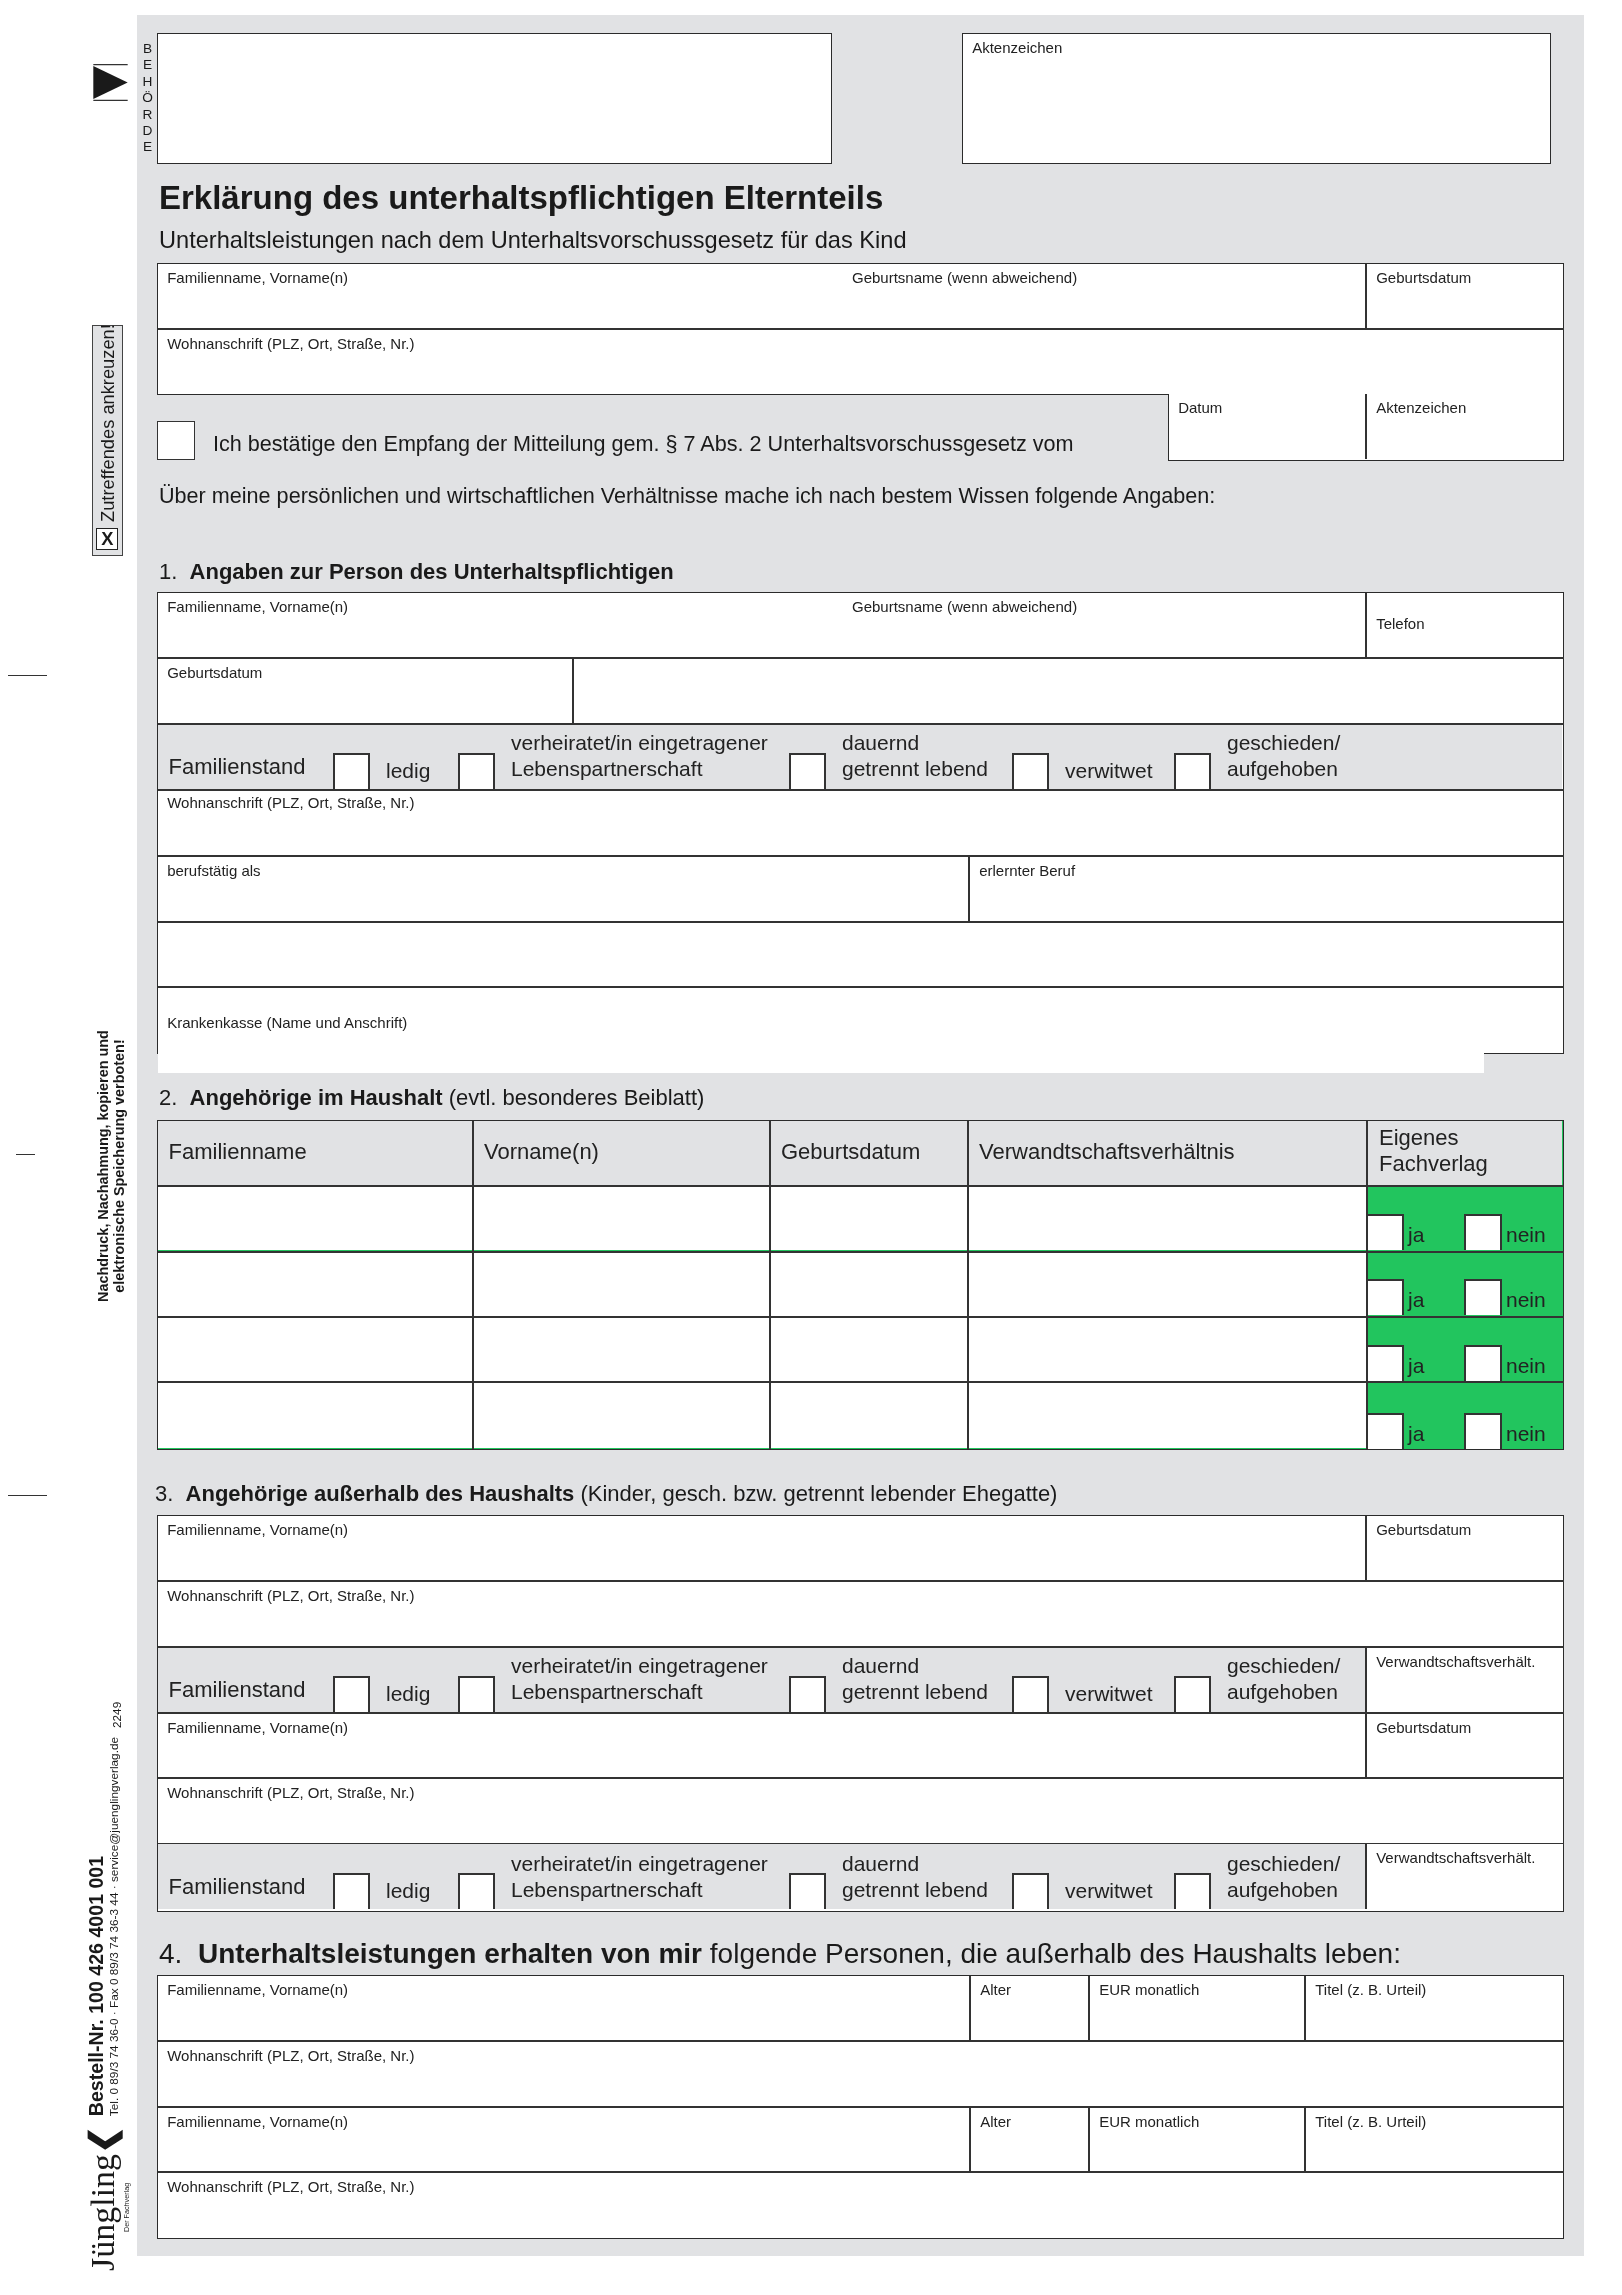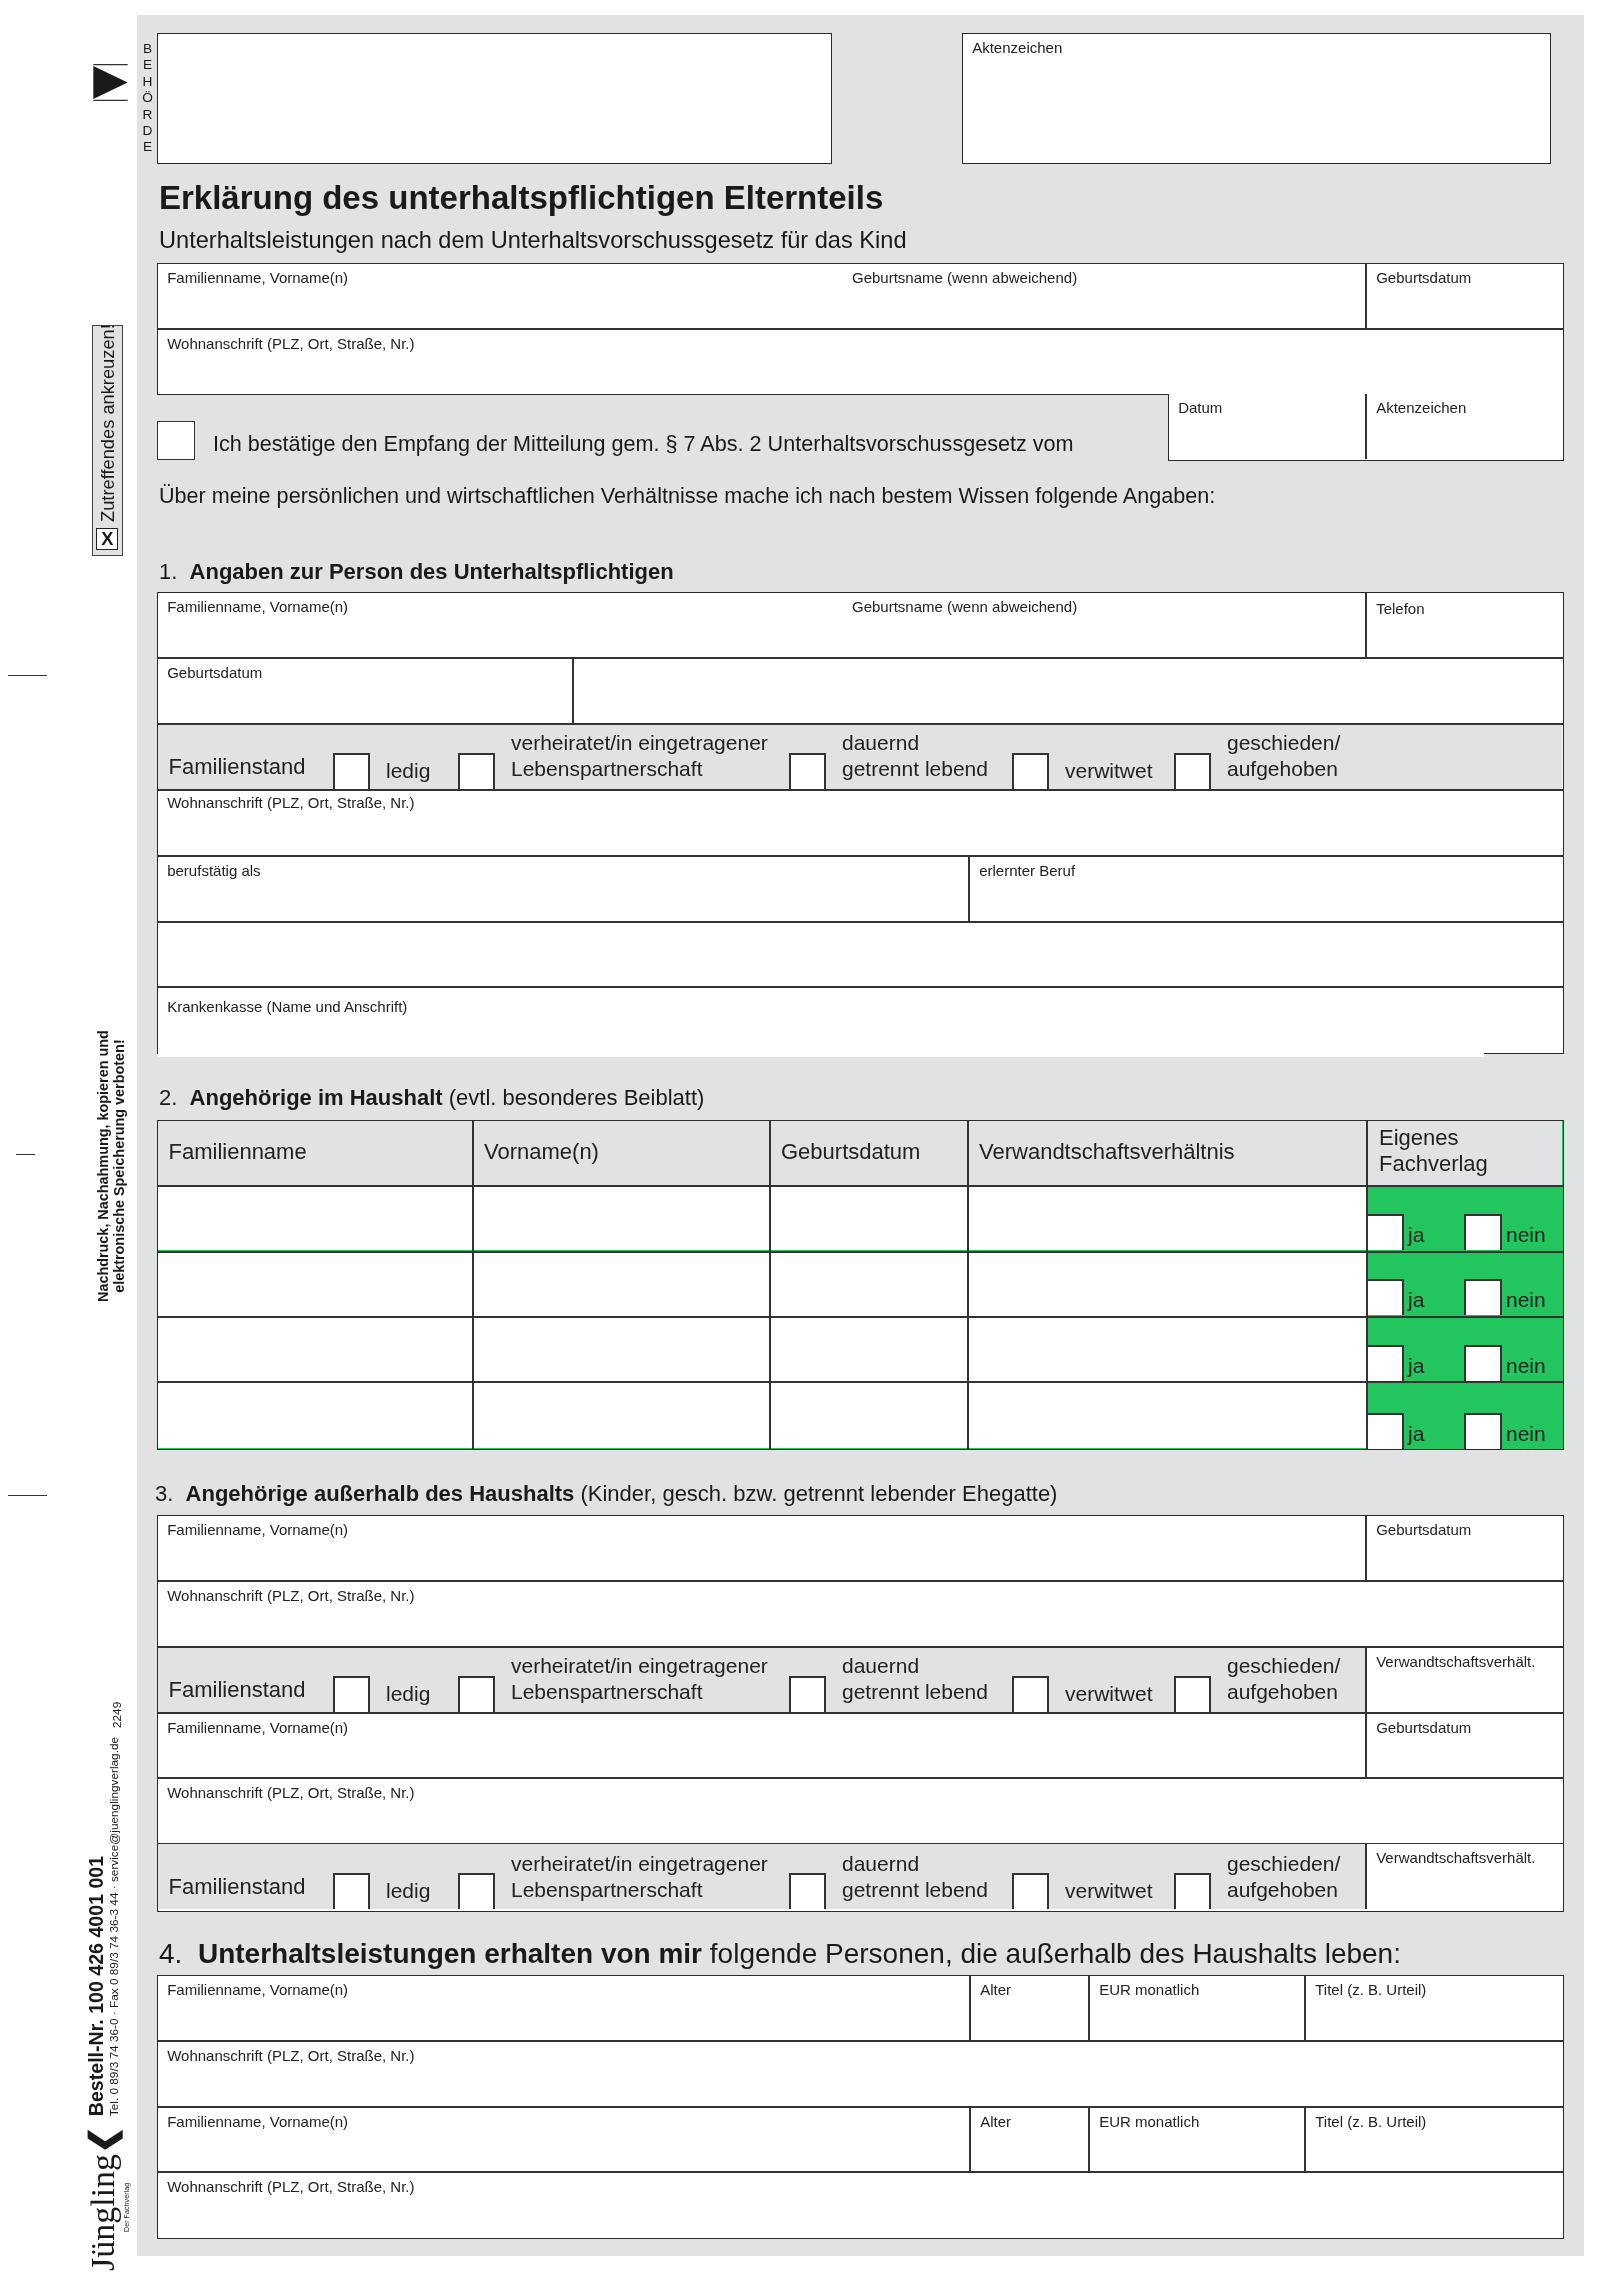--- a/index.html
+++ b/index.html
@@ -109,21 +109,21 @@
 <div class="abs" style="left:159px;top:558px;font-size:22px;line-height:27.5px;white-space:nowrap">
   <span>1.</span>&nbsp;&nbsp;<b>Angaben zur Person des Unterhaltspflichtigen</b>
 </div>
 <div class="abs box" style="left:157px;top:592px;width:1407px;height:462px;border-width:1.3px">
 
   <div class="cell" style="left:0;top:0;width:1207px;height:64px">
     <div class="lbl">Familienname, Vorname(n)</div>
     <div class="lbl" style="left:694px">Geburtsname (wenn abweichend)</div>
   </div>
   <div class="vline" style="left:1207px;top:0;height:64px"></div>
-  <div class="cell" style="left:1209px;top:2px;width:196px;height:56px">
+  <div class="cell" style="left:1209px;top:17px;width:196px;height:56px">
     <div class="lbl">Telefon</div>
   </div>
   <div class="hline" style="left:0;top:64px;width:1406px"></div>
 
   <div class="cell" style="left:0;top:66px;width:414px;height:64px">
     <div class="lbl">Geburtsdatum</div>
   </div>
   <div class="vline" style="left:414px;top:66px;height:64px"></div>
   <div class="hline" style="left:0;top:130px;width:1406px"></div>
 
@@ -154,21 +154,21 @@
     <div class="lbl">berufstätig als</div>
   </div>
   <div class="vline" style="left:810px;top:264px;height:64px"></div>
   <div class="cell" style="left:812px;top:264px;width:592px;height:64px">
     <div class="lbl">erlernter Beruf</div>
   </div>
   <div class="hline" style="left:0;top:328px;width:1406px"></div>
 
   <div class="hline" style="left:0;top:393px;width:1406px"></div>
 
-  <div class="cell" style="left:0;top:400px;width:1326px;height:64px">
+  <div class="cell" style="left:0;top:416px;width:1326px;height:64px">
     <div class="lbl">Krankenkasse (Name und Anschrift)</div>
   </div>
 </div>
 
 <div class="abs" style="left:159px;top:1084px;font-size:22px;line-height:27.5px;white-space:nowrap">
   <span>2.</span>&nbsp;&nbsp;<b>Angehörige im Haushalt</b> <span>(evtl. besonderes Beiblatt)</span>
 </div>
 <div class="abs box" style="left:157px;top:1120px;width:1407px;height:330px;border-width:1.3px;background:#22c55e">
 
   <div class="cell grey" style="left:0;top:0;width:1404px;height:64px">

